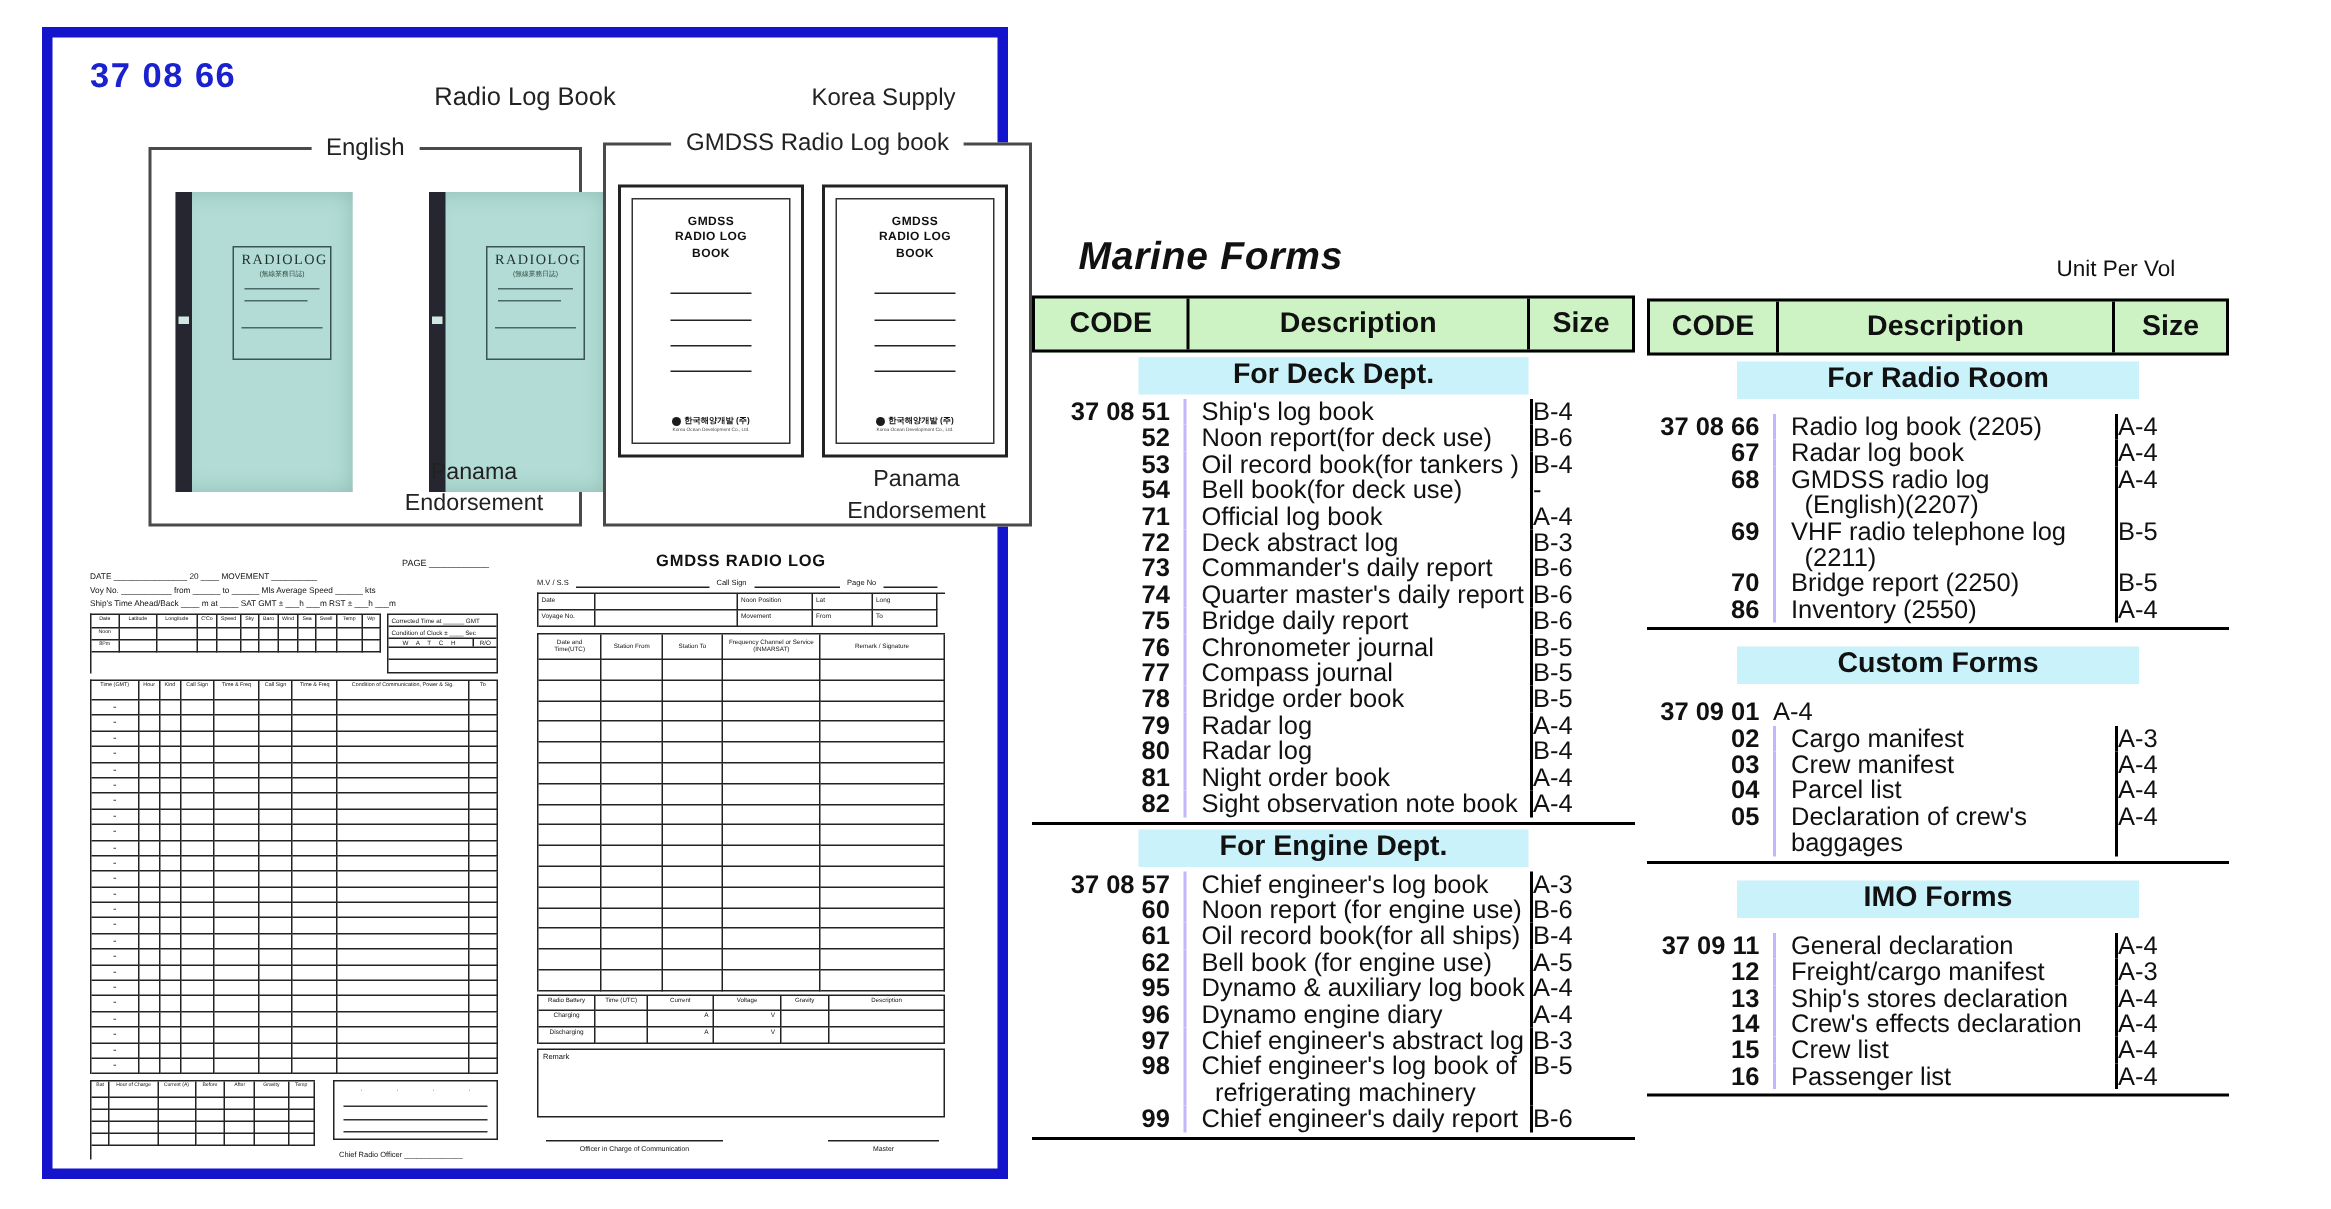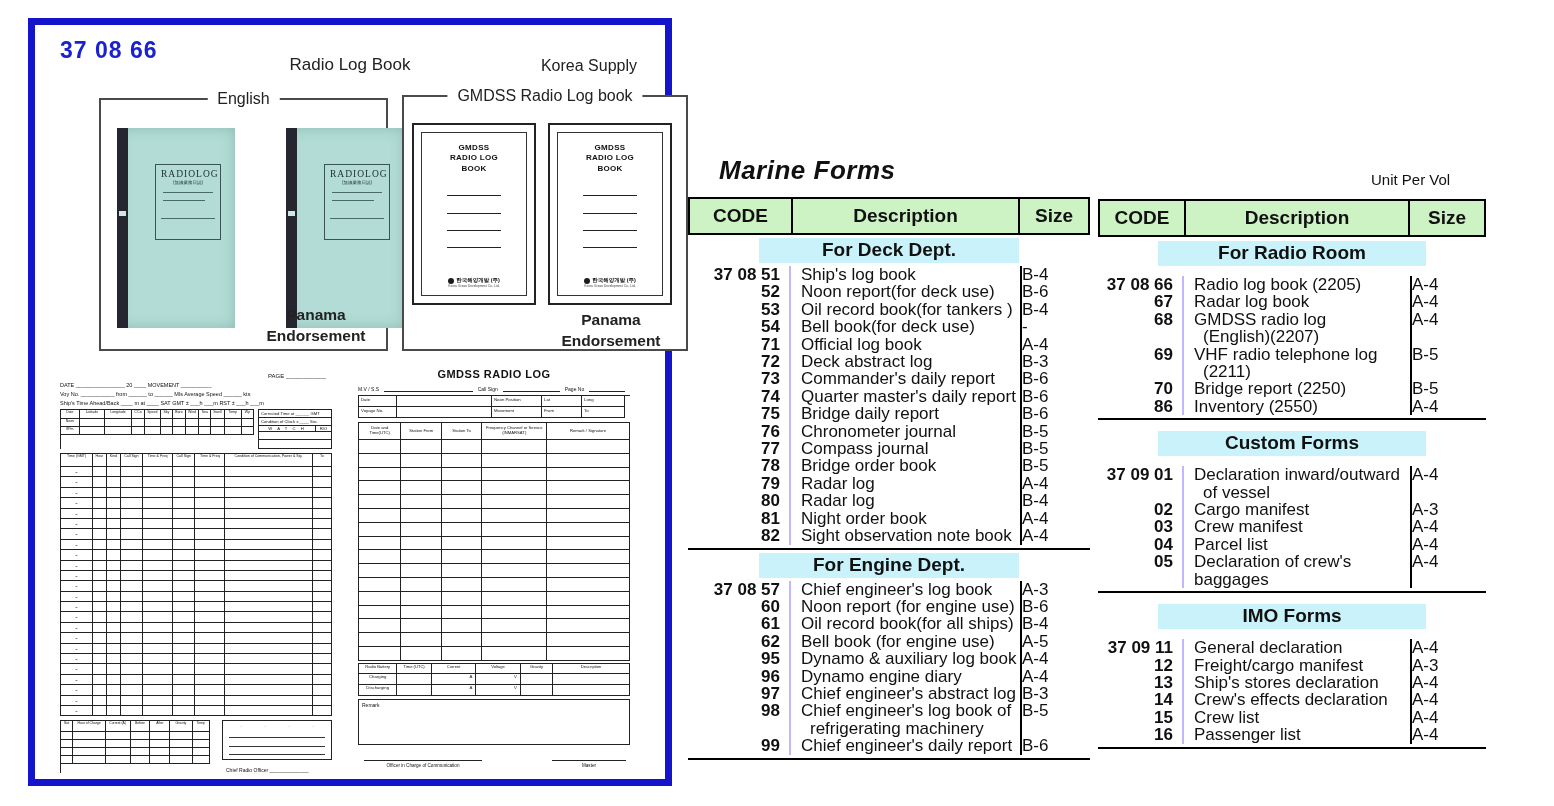--- a/index.html
+++ b/index.html
@@ -21,21 +21,21 @@
   .tcover { position:absolute; width:118px; height:200px; background:#b2dcd5; box-shadow:inset 0 0 14px rgba(80,130,120,.35); }
   .tcover.c1 { left:16px; top:28px; } .tcover.c2 { left:185px; top:28px; }
   .tcover .spine { position:absolute; left:0; top:0; width:11px; height:100%; background:#262630; }
   .tcover .notch { position:absolute; left:2px; top:83px; width:7px; height:5px; background:#cfe8e2; }
   .tlabel { position:absolute; left:38px; top:36px; width:66px; height:76px; border:1px solid #3a5550; padding:4px 5px 2px; text-align:center; }
   .tlabel .t1 { font-family:"Liberation Serif",serif; font-size:9.5px; letter-spacing:1px; color:#1e2e2a; }
   .tlabel .t2 { font-size:4.5px; color:#2c413c; margin-top:1px; }
   .tline { border-bottom:1px solid #4a6a64; height:8px; margin:0 2px; }
   .tline.short { margin-right:10px; }
   .tship { margin-top:12px; border-bottom:1px solid #4a6a64; height:6px; }
-  .endorse { position:absolute; font-size:15.5px; line-height:1.35; text-align:center; color:#222;font-weight:bold; }
+  .endorse { position:absolute; font-size:15.5px; line-height:1.35; text-align:center; color:#222; }
   #english-box .endorse { left:120px; top:205px; width:190px; }
   #gmdss-box .endorse { left:118px; top:213px; width:178px; }
 
   
   .wcover { position:absolute; width:124px; height:182px; border:2px solid #222; background:#fff; }
   .wcover.c1 { left:8px; top:26px; } .wcover.c2 { left:144px; top:26px; }
   .winner { position:absolute; left:7px; top:7px; right:7px; bottom:7px; border:1px solid #333; padding:10px 21px 6px; }
   .wtitle { font-size:8px; font-weight:bold; text-align:center; line-height:1.3; letter-spacing:.3px; }
   .wfields { margin-top:14px; }
   .wfield { margin:0 4px 9px; }
@@ -965,24 +965,20 @@
             </div>
             <div class="mf-size">A-4</div>
           </div>
         </div>
       </div>
       <div class="mf-sec">
         <div class="mf-sec-title">Custom Forms</div>
         <div class="mf-rows">
           <div class="mf-row">
             <div class="mf-code">37 09 01</div>
-            <div class="mf-desc">
-              <div>Declaration inward/outward</div>
-              <div class="l2">of vessel</div>
-            </div>
             <div class="mf-size">A-4</div>
           </div>
           <div class="mf-row">
             <div class="mf-code">02</div>
             <div class="mf-desc">
               <div>Cargo manifest</div>
             </div>
             <div class="mf-size">A-3</div>
           </div>
           <div class="mf-row">

